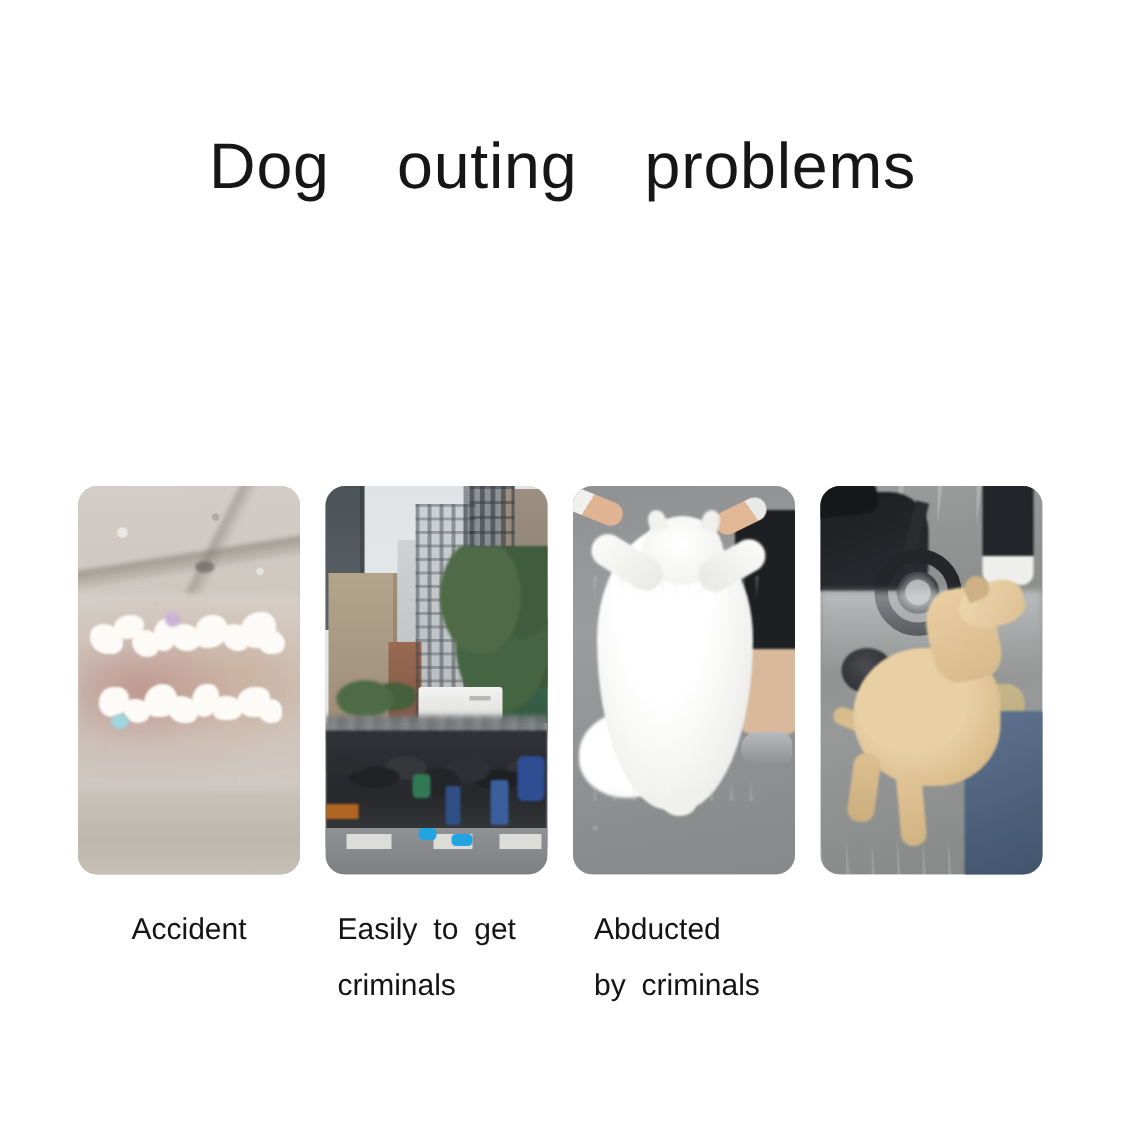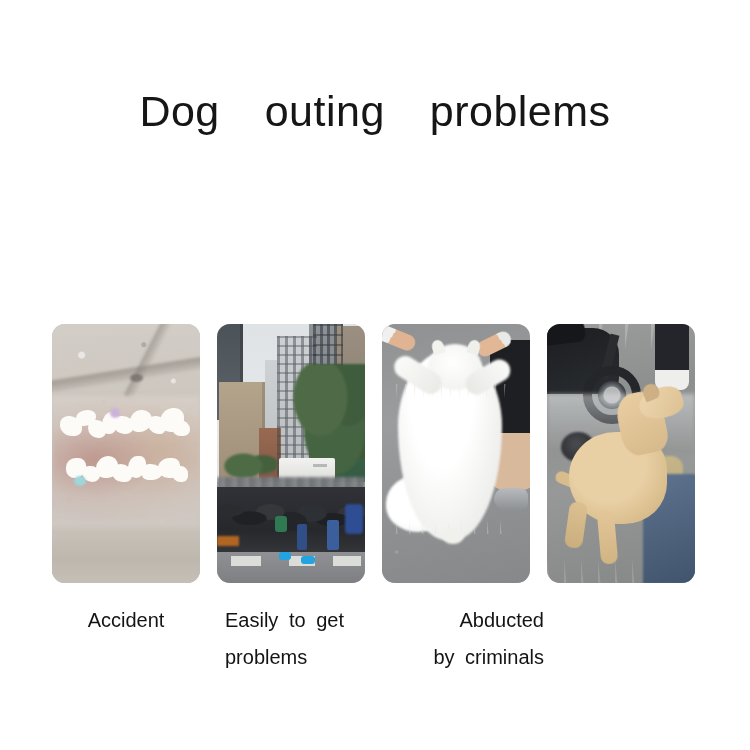--- a/index.html
+++ b/index.html
@@ -404,21 +404,21 @@
     flex: 0 0 auto;
     font-size: 20px;
     line-height: 37px;
     color: #141414;
     word-spacing: 5px;
     text-align: center;
     white-space: pre-line;
   }
   .caption.c1 { text-align: center; }
   .caption.c2 { text-align: left; padding-left: 8px; }
-  .caption.c3 { text-align: right; padding-left: 6px; }
+  .caption.c3 { text-align: left; padding-left: 6px; }
   .caption.c4 { text-align: left; padding-left: 12px; }
 </style>
 </head>
 <body>
 
 <div class="poster">
 
   <div class="title">Dog  outing  problems</div>
 
   <div class="panels">
@@ -530,18 +530,18 @@
         <div class="layer p4-dog-head"></div>
         <div class="layer p4-dog-ear"></div>
       </div>
     </div>
 
   </div>
 
   <div class="captions">
     <div class="caption c1">Accident</div>
     <div class="caption c2">Easily  to  get
-problems</div>
+criminals</div>
     <div class="caption c3">Abducted
 by  criminals</div>
   </div>
 
 </div>
 
 </body></html>

